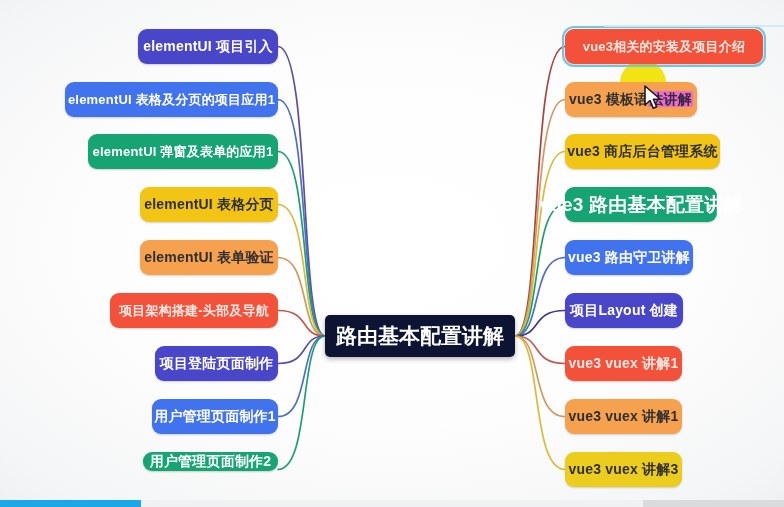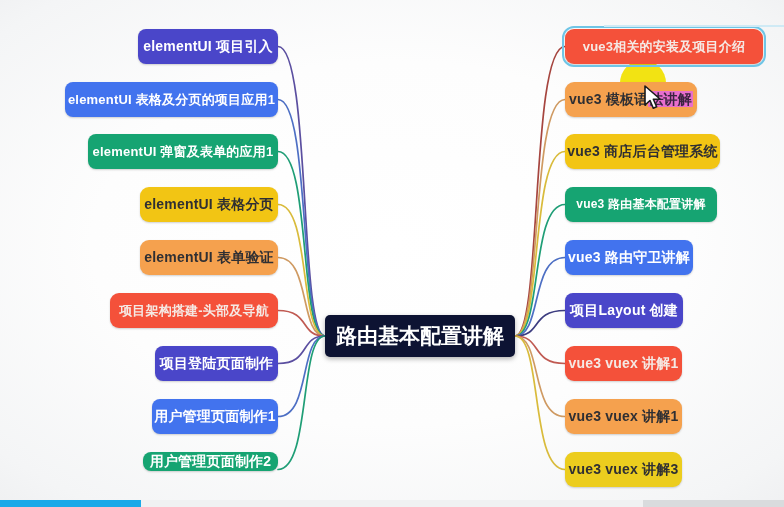--- a/index.html
+++ b/index.html
@@ -27,21 +27,21 @@
     display: flex;
     align-items: center;
     justify-content: center;
     border-radius: 9px;
     white-space: nowrap;
     font-weight: 700;
     letter-spacing: .2px;
     box-shadow: 0 1px 2px rgba(0,0,0,.18);
     z-index: 4;
   }
-  .node.light-text { color: #ffffff; border-radius: 8px; }
+  .node.light-text { color: #ffffff; }
   .node.dark-text  { color: #2f2f33; }
   .node.red-text   { color: #f5e9e4; }
 
   .node.selected {
     outline: 2px solid #6fc5e6;
     outline-offset: 1px;
   }
 
   
   #center-node {
@@ -178,21 +178,21 @@
   <div id="right-nodes">
       <div class="node red-text selected" style="left: 565px; top: 29px; width: 198px; height: 35px; background: rgb(244, 81, 58); font-size: 13px;">
         <span>vue3相关的安装及项目介绍</span>
       </div>
       <div class="node dark-text" style="left: 565px; top: 82px; width: 132px; height: 35px; background: rgb(245, 161, 78); font-size: 14px;">
         <span>vue3 模板语<span class="text-sel">法讲解</span></span>
       </div>
       <div class="node dark-text" style="left: 565px; top: 134px; width: 155px; height: 35px; background: rgb(242, 197, 20); font-size: 14px;">
         <span>vue3 商店后台管理系统</span>
       </div>
-      <div class="node light-text" style="left: 565px; top: 187px; width: 152px; height: 35px; background: rgb(22, 164, 114); font-size: 12px;">
+      <div class="node light-text" style="left: 565px; top: 187px; width: 152px; height: 35px; background: rgb(22, 164, 114); font-size: 19px;">
         <span>vue3 路由基本配置讲解</span>
       </div>
       <div class="node light-text" style="left: 565px; top: 240px; width: 128px; height: 35px; background: rgb(66, 115, 238); font-size: 14px;">
         <span>vue3 路由守卫讲解</span>
       </div>
       <div class="node light-text" style="left: 565px; top: 293px; width: 118px; height: 35px; background: rgb(74, 70, 201); font-size: 14px;">
         <span>项目Layout 创建</span>
       </div>
       <div class="node red-text" style="left: 565px; top: 346px; width: 117px; height: 35px; background: rgb(244, 81, 58); font-size: 14px;">
         <span>vue3 vuex 讲解1</span>

